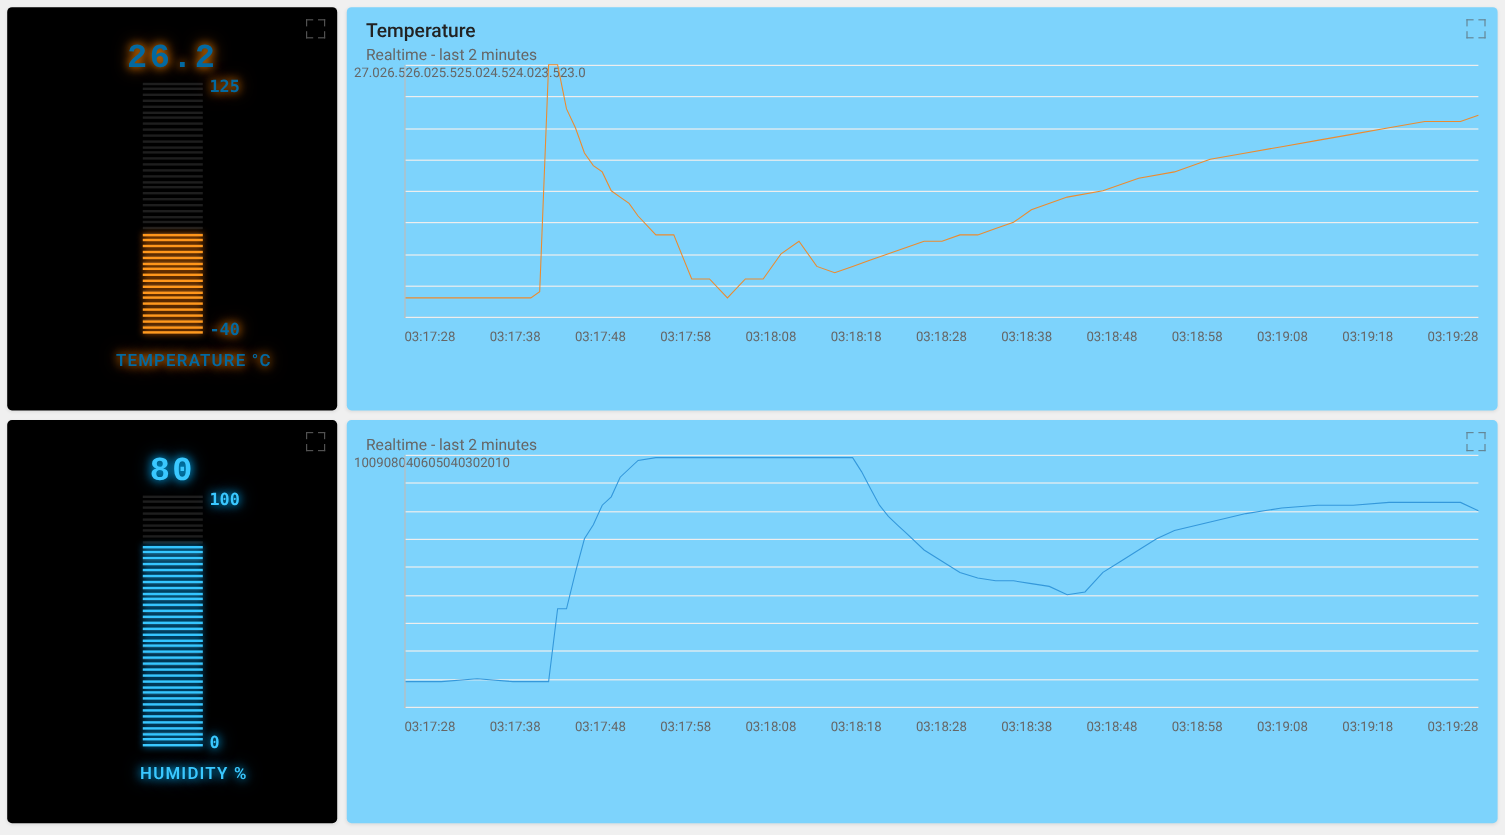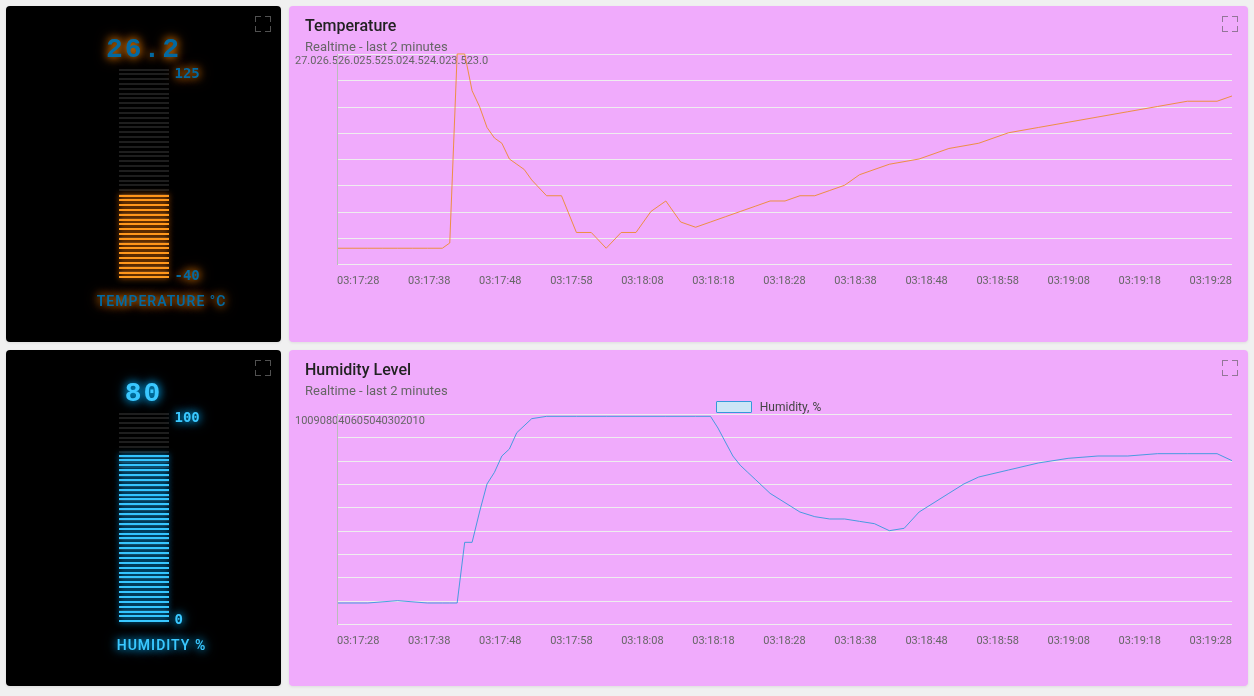--- a/index.html
+++ b/index.html
@@ -1,18 +1,18 @@
 <!DOCTYPE html>
 <html><head>
 <meta charset="utf-8">
 <style>
   * { box-sizing: border-box; margin: 0; padding: 0; }
   body { background: #f0f0f0; font-family: -apple-system, "Segoe UI", Roboto, Arial, sans-serif; padding: 6px; width: 1254px; height: 696px; }
   .dashboard { display: grid; grid-template-columns: 275px 1fr; grid-template-rows: 1fr 1fr; gap: 8px; height: 680px; }
-  .panel { background: #f0abfc; border-radius: 4px; box-shadow: 0 1px 3px rgba(0,0,0,0.08); position: relative; overflow: hidden; }
+  .panel { background: #7dd3fc; border-radius: 4px; box-shadow: 0 1px 3px rgba(0,0,0,0.08); position: relative; overflow: hidden; }
   .panel.dark { background: #000; }
   .expand-icon { position: absolute; top: 10px; right: 10px; width: 16px; height: 16px; cursor: pointer; opacity: .6; }
   .expand-icon::before, .expand-icon::after { content: ""; position: absolute; width: 5px; height: 5px; border: 1.6px solid currentColor; }
   .expand-icon::before { top: 0; left: 0; border-right: none; border-bottom: none; }
   .expand-icon::after { bottom: 0; right: 0; border-left: none; border-top: none; }
   .expand-icon span::before, .expand-icon span::after { content: ""; position: absolute; width: 5px; height: 5px; border: 1.6px solid currentColor; }
   .expand-icon span::before { top: 0; right: 0; border-left: none; border-bottom: none; }
   .expand-icon span::after { bottom: 0; left: 0; border-right: none; border-top: none; }
   .panel.dark .expand-icon { color: #888; }
   .panel:not(.dark) .expand-icon { color: #555; }
@@ -272,26 +272,21 @@
             <div></div>
           </div>
       </div>
       <div class="gauge-label">HUMIDITY %</div>
     </div>
   </div>
 
   <div class="panel">
     <div class="expand-icon"><span></span></div>
     <div class="chart-head">
-      <div class="chart-title">Humidity Level</div>
       <div class="chart-sub">Realtime - last 2 minutes</div>
-      <div class="legend">
-        <span class="legend-swatch" style="background:#cce5f6;border-color:#3498db"></span>
-        <span>Humidity, %</span>
-      </div>
     </div>
     <div class="chart-body">
         <div class="y-axis">
           <span>100</span>
           <span>90</span>
           <span>80</span>
           <span>40</span>
           <span>60</span>
           <span>50</span>
           <span>40</span>

